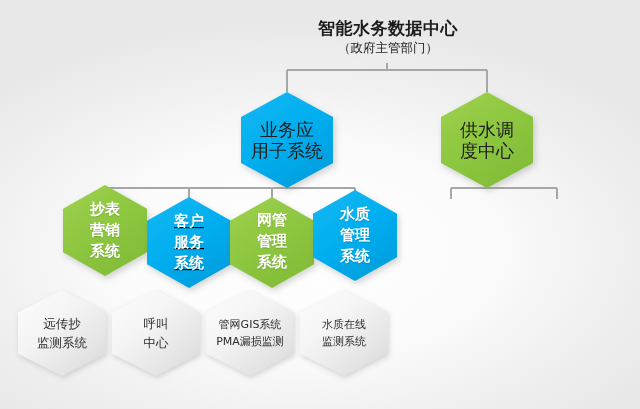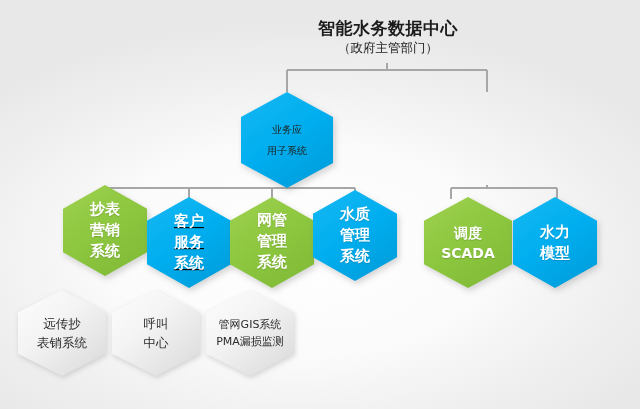--- a/index.html
+++ b/index.html
@@ -85,21 +85,21 @@
     box-sizing: border-box;
     white-space: pre-line;
   }
 
   
   .hex-l1 {
     width: 92px;
     height: 96px;
   }
   .hex-l1 .hex-label {
-    font-size: 10px;
+    font-size: 18px;
     line-height: 21px;
     font-weight: normal;
     color: #202020;
   }
 
   
   .hex-l2 {
     width: 84px;
     height: 91px;
   }
@@ -193,20 +193,26 @@
     <line x1="557" y1="188" x2="557" y2="199"></line>
   </svg>
 
   <div class="hex-shadow z-top" style="left:241px; top:92px;">
     <div class="hex hex-l1 fill-blue">
       <span class="hex-label">业务应
 用子系统</span>
     </div>
   </div>
 
+  <div class="hex-shadow z-top" style="left:441px; top:92px;">
+    <div class="hex hex-l1 fill-green">
+      <span class="hex-label">供水调
+度中心</span>
+    </div>
+  </div>
 
   <div class="hex-shadow z-mid" style="left:63px; top:185px;">
     <div class="hex hex-l2 fill-green">
       <span class="hex-label">抄表
 营销
 系统</span>
     </div>
   </div>
 
   <div class="hex-shadow z-mid" style="left:147px; top:197px;text-decoration:underline;">
@@ -226,49 +232,43 @@
   </div>
 
   <div class="hex-shadow z-mid" style="left:313px; top:190px;">
     <div class="hex hex-l2 fill-blue">
       <span class="hex-label">水质
 管理
 系统</span>
     </div>
   </div>
 
-  <div class="hex-shadow z-mid" style="left:424px; top:197px;">
-    <div class="hex hex-l2 wide fill-green">
-      <span class="hex-label">调度
-SCADA</span>
-    </div>
-  </div>
-
-  <div class="hex-shadow z-mid" style="left:513px; top:197px;">
-    <div class="hex hex-l2 fill-blue">
-      <span class="hex-label">水力
-模型</span>
-    </div>
-  </div>
+
 
   <div class="hex-shadow-soft" style="left:18px; top:290px;">
     <div class="hex hex-l3">
       <span class="hex-label">远传抄
-表销系统</span>
+监测系统</span>
     </div>
   </div>
 
   <div class="hex-shadow-soft" style="left:206px; top:290px;">
     <div class="hex hex-l3 small">
       <span class="hex-label">管网GIS系统
 PMA漏损监测</span>
     </div>
   </div>
 
   <div class="hex-shadow-soft" style="left:112px; top:290px;">
     <div class="hex hex-l3">
       <span class="hex-label">呼叫
 中心</span>
     </div>
   </div>
 
+  <div class="hex-shadow-soft" style="left:300px; top:290px;">
+    <div class="hex hex-l3 small">
+      <span class="hex-label">水质在线
+监测系统</span>
+    </div>
+  </div>
 
 </div>
 
 </body></html>

